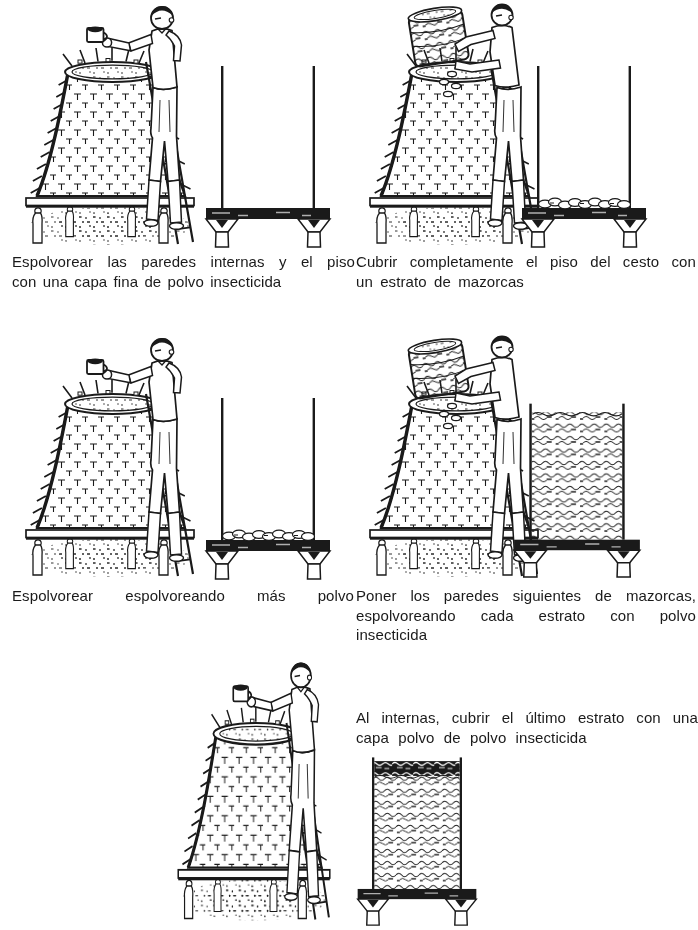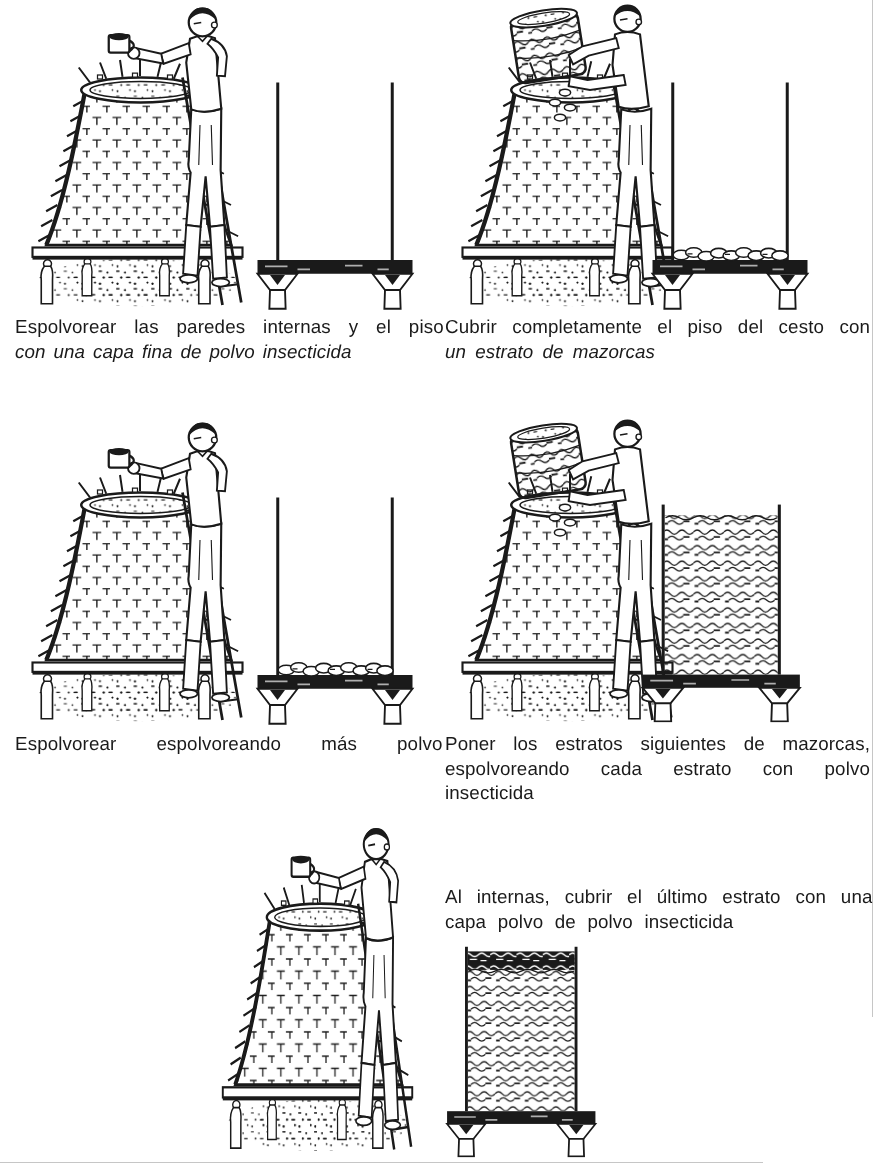--- a/index.html
+++ b/index.html
@@ -10,21 +10,21 @@
     font-family:"Liberation Sans",sans-serif;
     overflow:hidden;
   }
   .step{display:contents}
   .art{position:absolute;color:var(--ink,#1a1a1a)}
   .caption{
     position:absolute;color:var(--ink,#1a1a1a);
     font-size:15px;line-height:19.5px;letter-spacing:.1px;
   }
   .jl{text-align:justify;text-align-last:justify}
-  .it{font-style:italic}
+  .it{}
   .ws2{word-spacing:2px}
   .ws3{word-spacing:3px}
   .ws5{word-spacing:5px}
   svg.defs{position:absolute;width:0;height:0;color:#1a1a1a}
 
   .p1scene{left:8px;top:0;width:235px;height:250px}
   .p1sec{left:198px;top:58px;width:140px;height:190px}
   .c1{left:12px;top:252px;width:343px}
 
   .p2scene{left:352px;top:0;width:235px;height:250px}
@@ -238,21 +238,21 @@
   <section class="step">
     <svg class="art p4scene" viewBox="0 0 235 250">
       <use href="#g-crib-pour"></use>
     </svg>
     <svg class="art p4sec" viewBox="0 0 140 190" preserveAspectRatio="none">
       <rect x="25.4" y="17" width="89.2" height="133" fill="url(#pCob)"></rect>
       <path d="M26,19 q5.5,-3.5 11,0 t11,0 t11,0 t11,0 t11,0 t11,0 t11,0 t11,0" fill="none" stroke="#1a1a1a" stroke-width="1.2"></path>
       <use href="#g-frame"></use>
     </svg>
     <div class="caption c4">
-      <div class="ln jl">Poner los estratos siguientes de mazorcas,</div>
+      <div class="ln jl">Poner los paredes siguientes de mazorcas,</div>
       <div class="ln jl">espolvoreando cada estrato con polvo</div>
       <div class="ln">insecticida</div>
     </div>
   </section>
 
   
   <section class="step">
     <svg class="art p5scene" viewBox="0 0 235 250" preserveAspectRatio="none">
       <use href="#g-crib-dust"></use>
     </svg>

